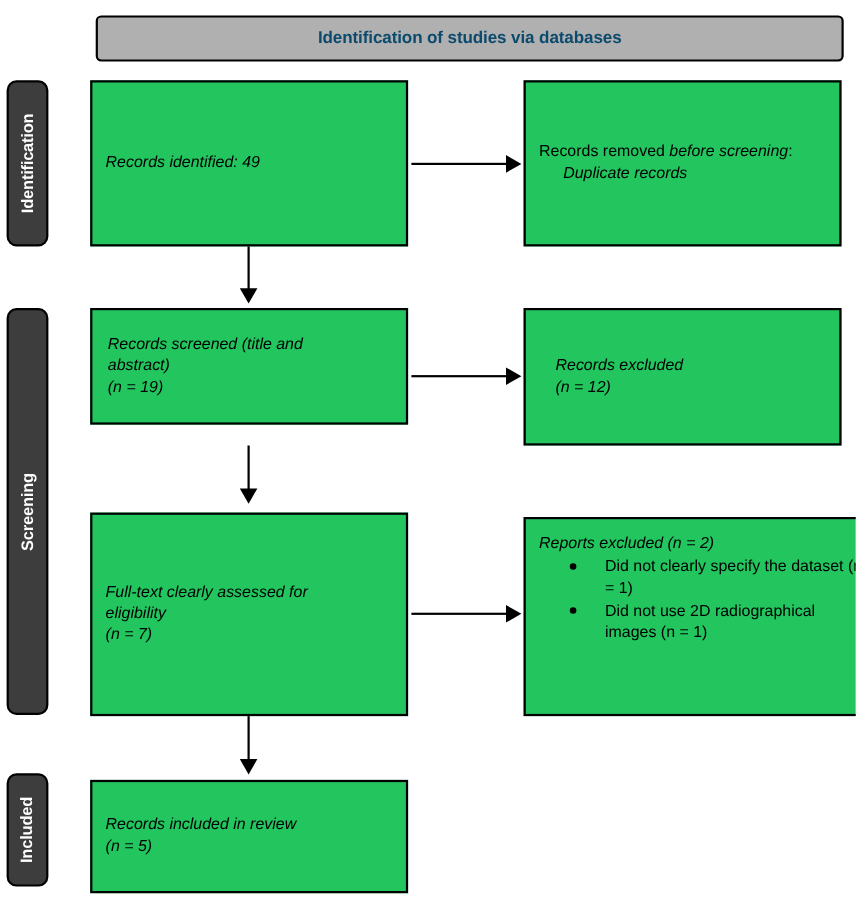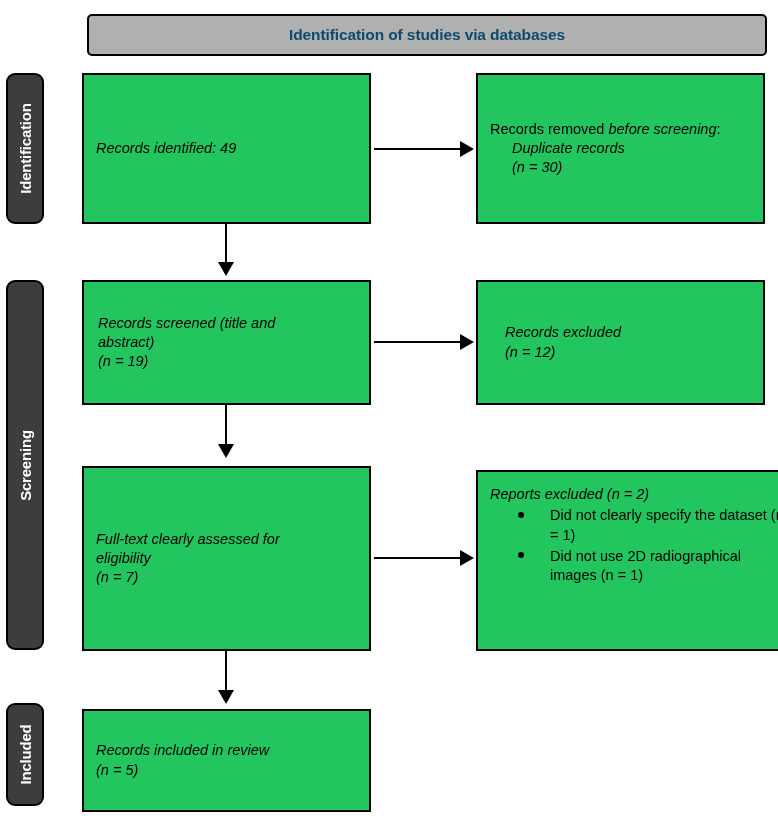--- a/index.html
+++ b/index.html
@@ -160,30 +160,29 @@
     <span class="stage-bar-label">Included</span>
   </div>
 
   <div class="flow-box" style="left:82px; top:73px; width:289px; height:151px;">
     <div class="box-line">Records identified: 49</div>
   </div>
 
   <div class="flow-box" style="left:476px; top:73px; width:289px; height:151px;">
     <div class="mixed-line"><span>Records removed </span><em>before screening</em><span>:</span></div>
     <div class="box-line indented">Duplicate records</div>
-    <div class="box-line indented">(n = 30)</div>
   </div>
 
   <div class="connector-v" style="left:225px; top:224px; height:44px;"></div>
   <div class="arrowhead-down" style="left:218px; top:262px;"></div>
 
   <div class="connector-h" style="left:374px; top:148px; width:88px;"></div>
   <div class="arrowhead-right" style="left:460px; top:141px;"></div>
 
-  <div class="flow-box" style="left:82px; top:280px; width:289px; height:125px;padding-left:14px;">
+  <div class="flow-box" style="left:82px; top:280px; width:289px; height:106px;padding-left:14px;">
     <div class="box-line">Records screened (title and</div>
     <div class="box-line">abstract)</div>
     <div class="box-line">(n = 19)</div>
   </div>
 
   <div class="flow-box" style="left:476px; top:280px; width:289px; height:125px;padding-left:27px;">
     <div class="box-line">Records excluded</div>
     <div class="box-line">(n = 12)</div>
   </div>
 

